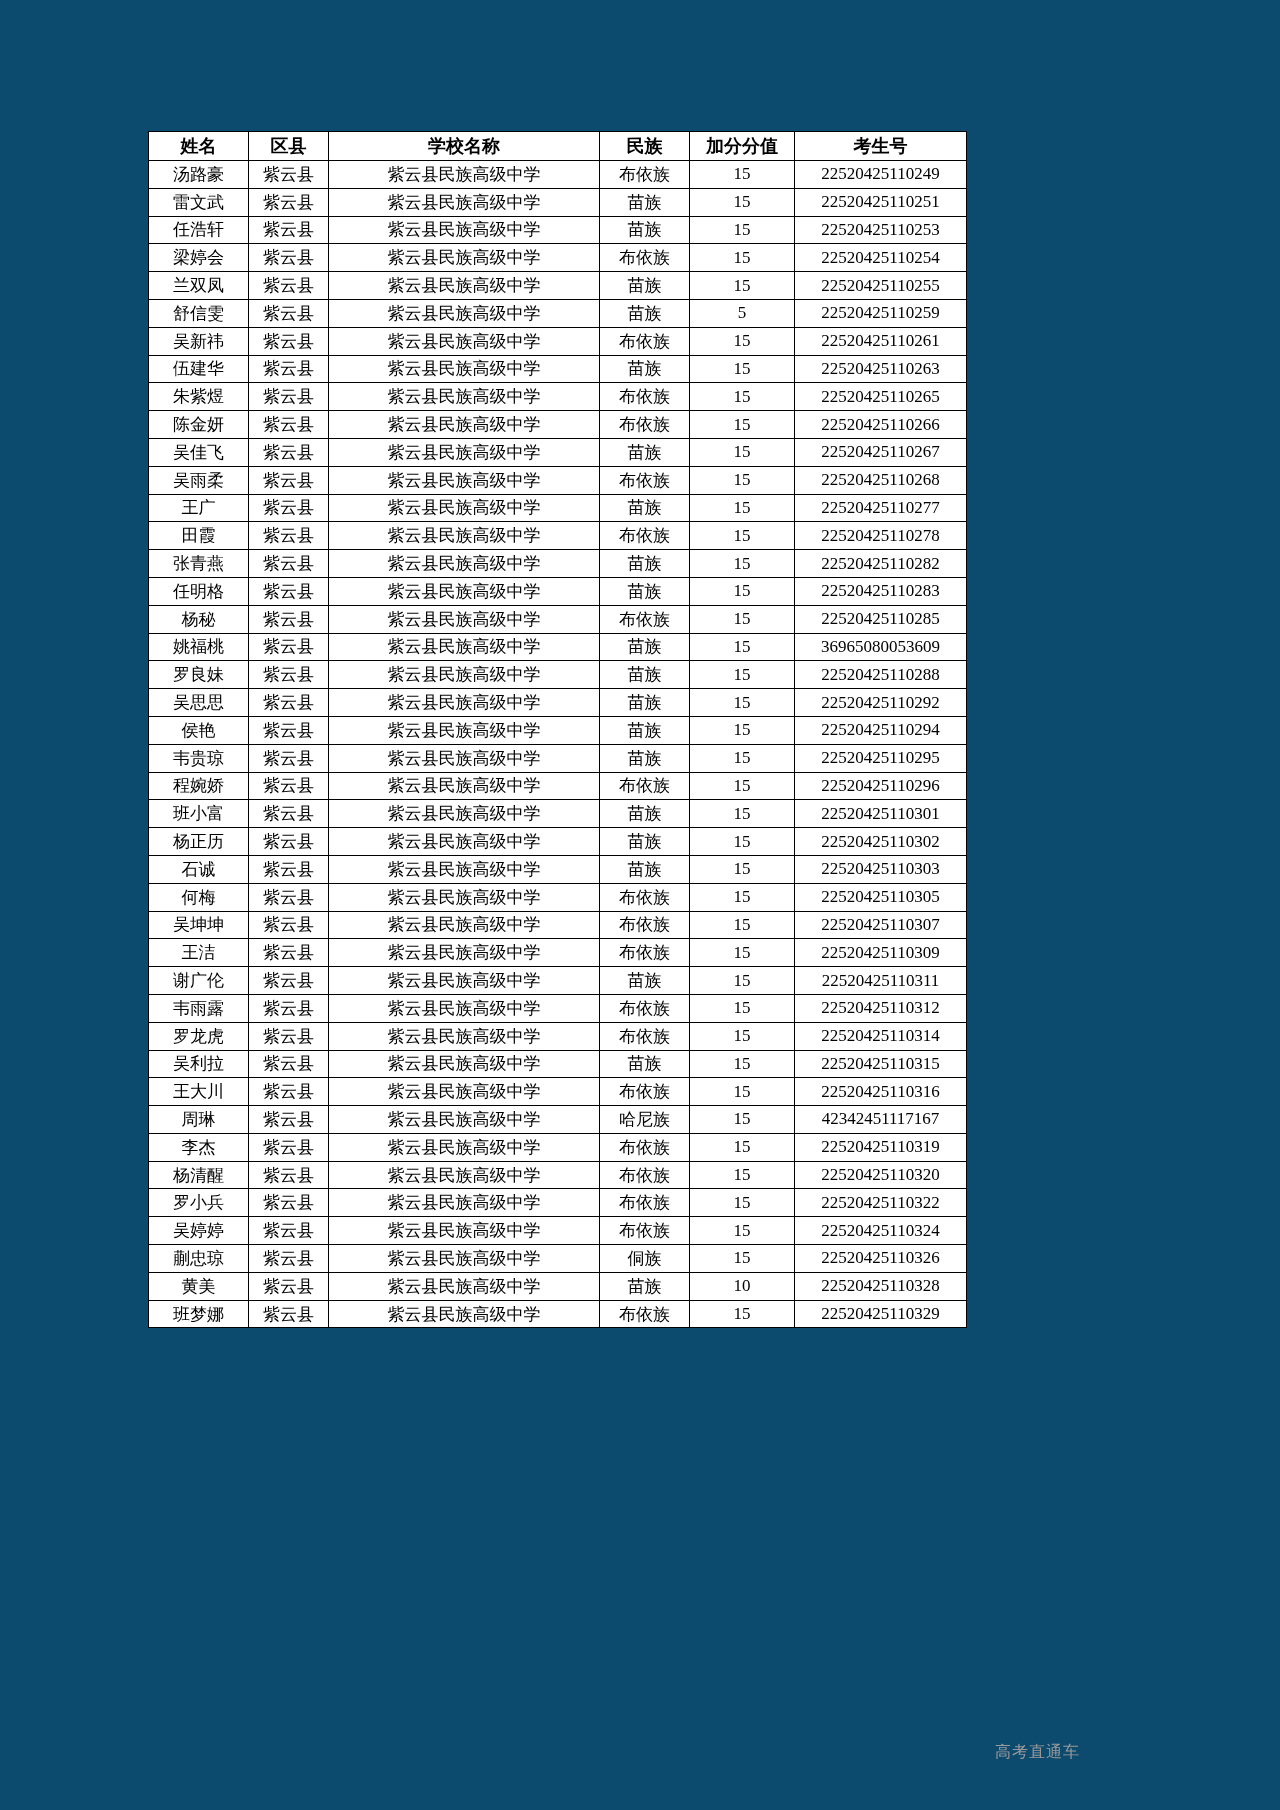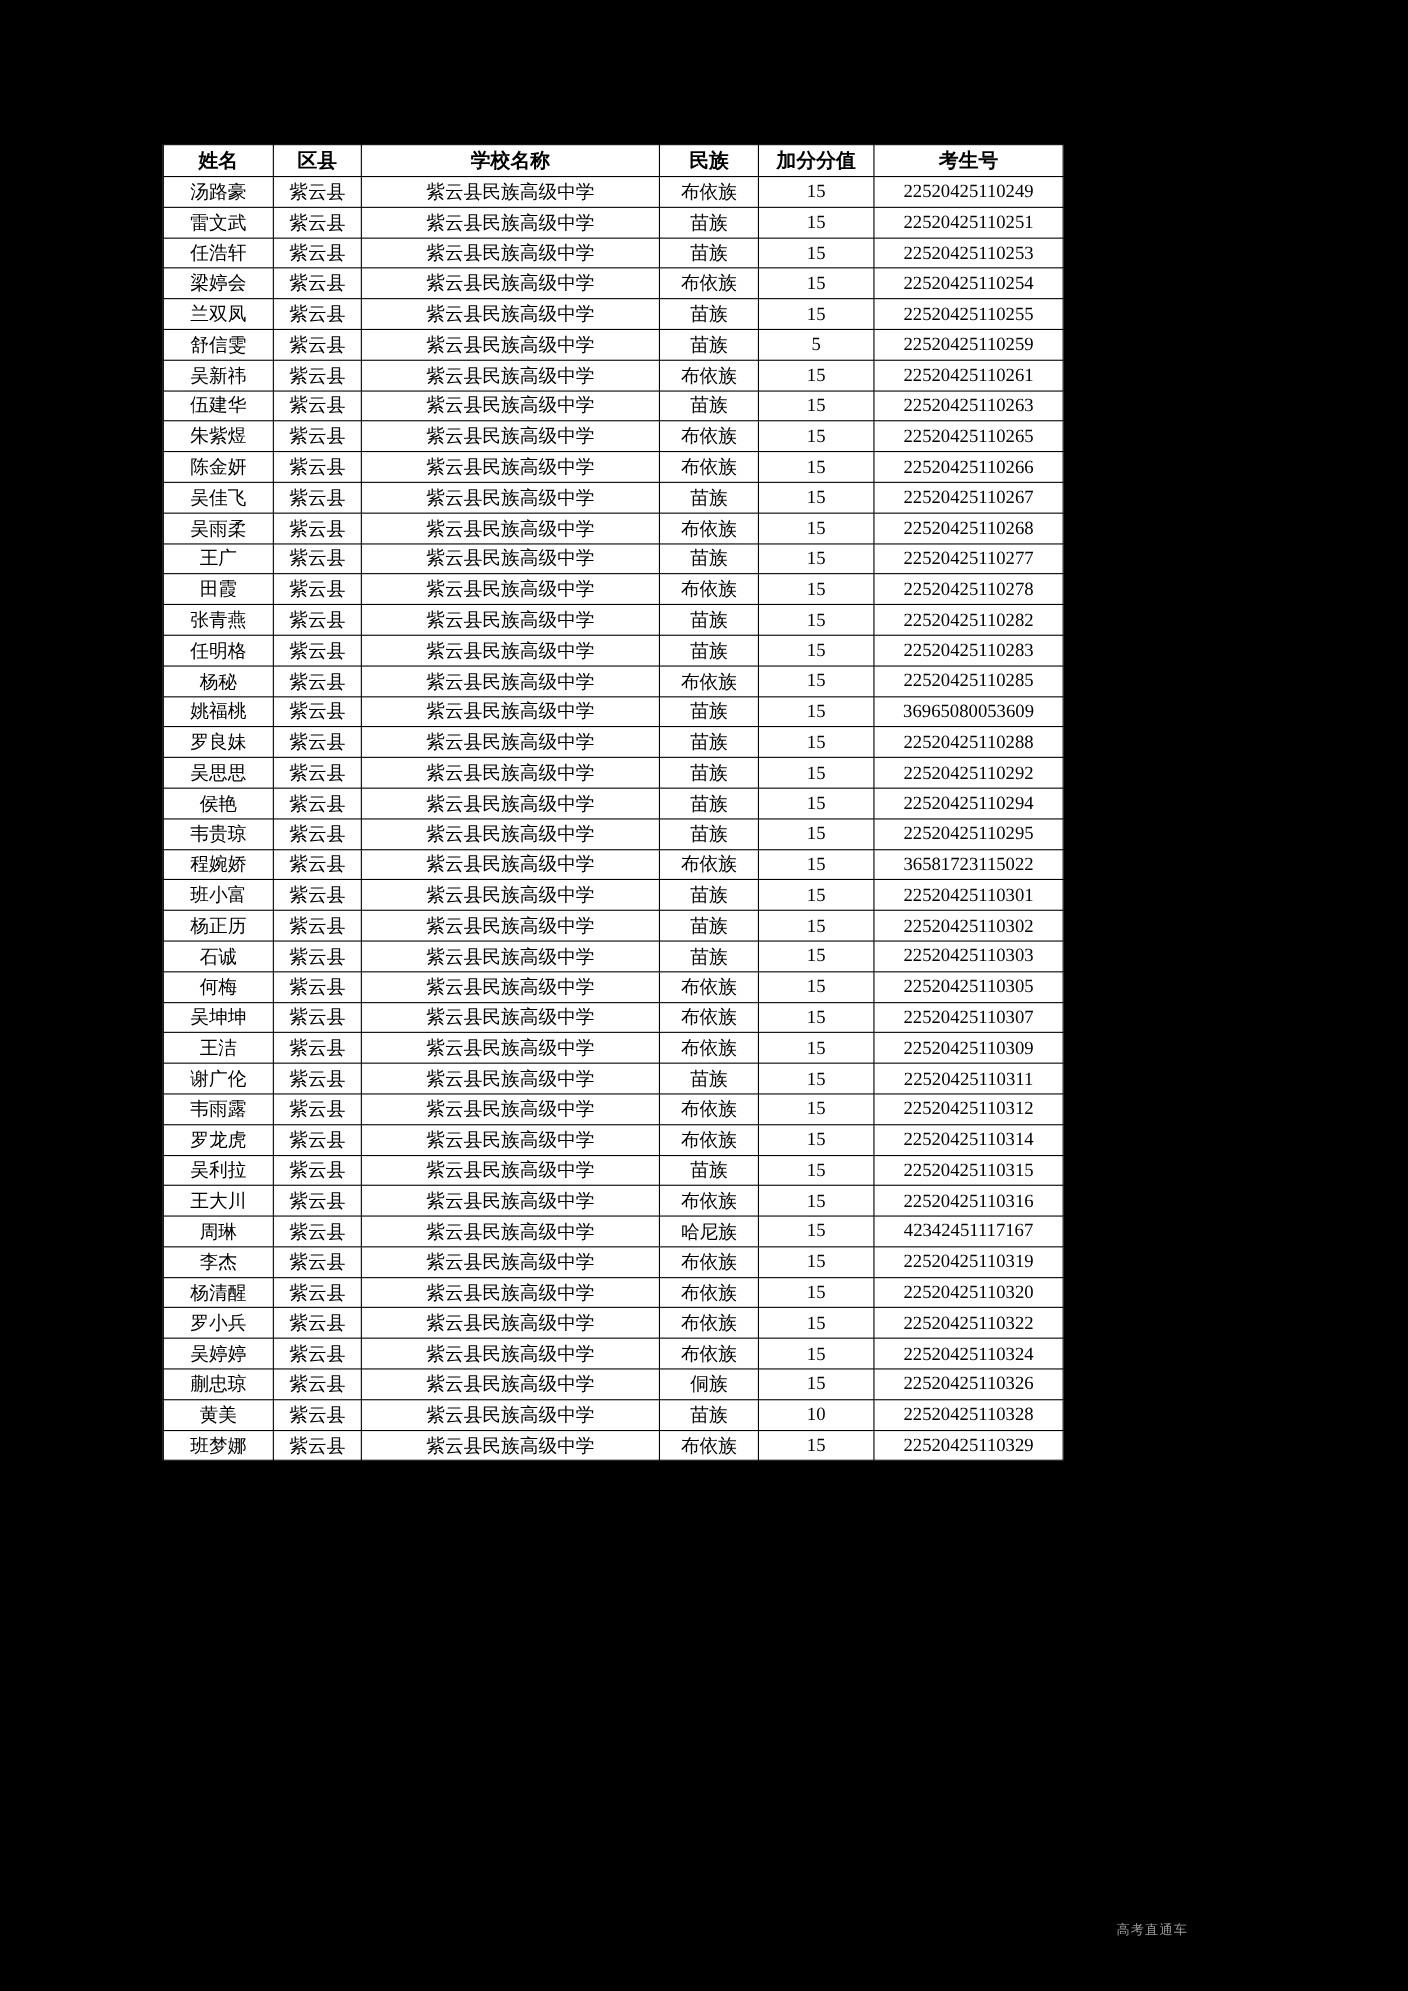--- a/index.html
+++ b/index.html
@@ -11,21 +11,21 @@
   body {
     position: relative;
     height: 1810px;
     overflow: hidden;
   }
   .page {
     position: absolute;
     left: 0; top: 0;
     width: 1280px;
     height: 1810px;
-    background: #000000;
+    background: #0c4a6e;
   }
   table.score-table {
     position: absolute;
     left: 148px;
     top: 131px;
     width: 818px;
     border-collapse: collapse;
     table-layout: fixed;
     background: #ffffff;
   }
@@ -49,21 +49,21 @@
   col.c-name   { width: 100px; }
   col.c-dist   { width: 80px; }
   col.c-school { width: 271px; }
   col.c-ethnic { width: 90px; }
   col.c-bonus  { width: 105px; }
   col.c-candno { width: 172px; }
   .watermark {
     position: absolute;
     right: 200px;
     bottom: 47px;
-    font-size: 12px;
+    font-size: 16px;
     color: #9a9a9a;
     font-family: "Liberation Sans", "DejaVu Sans", sans-serif;
     letter-spacing: 1px;
   }
 </style>
 </head>
 <body>
 
 <div class="page">
 
@@ -262,21 +262,21 @@
           <td>苗族</td>
           <td>15</td>
           <td>22520425110295</td>
         </tr>
         <tr>
           <td>程婉娇</td>
           <td>紫云县</td>
           <td>紫云县民族高级中学</td>
           <td>布依族</td>
           <td>15</td>
-          <td>36581723115022</td>
+          <td>22520425110296</td>
         </tr>
         <tr>
           <td>班小富</td>
           <td>紫云县</td>
           <td>紫云县民族高级中学</td>
           <td>苗族</td>
           <td>15</td>
           <td>22520425110301</td>
         </tr>
         <tr>

